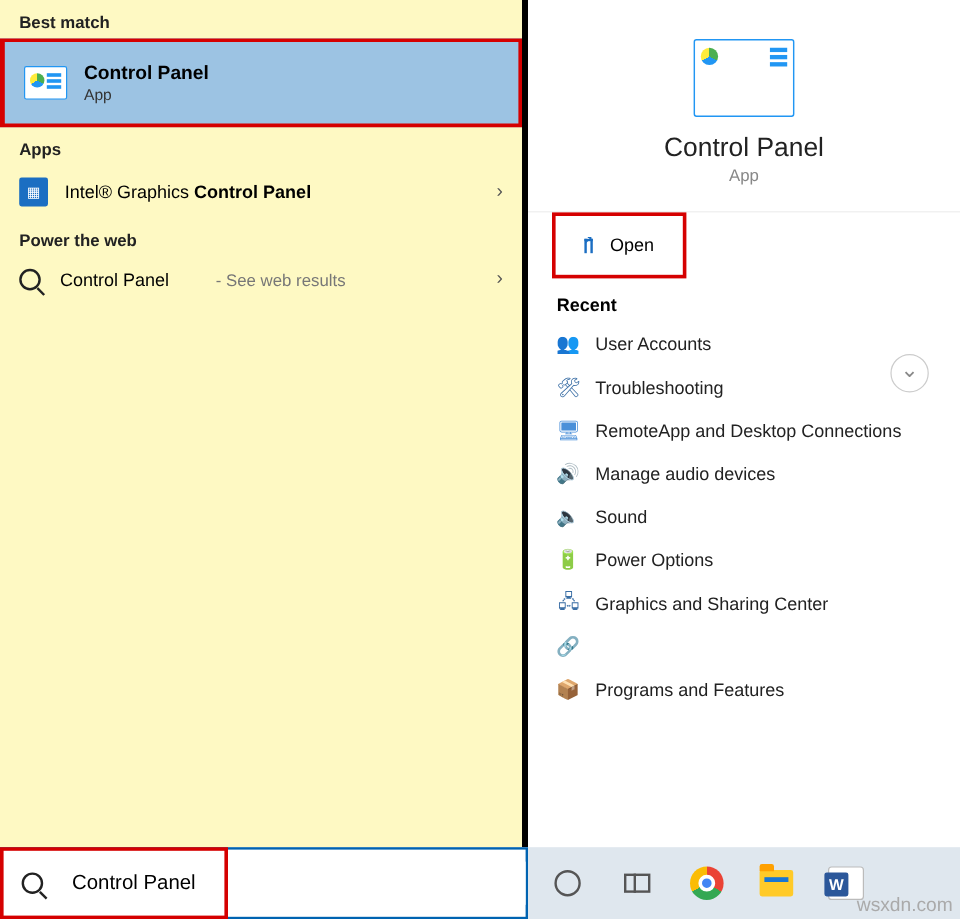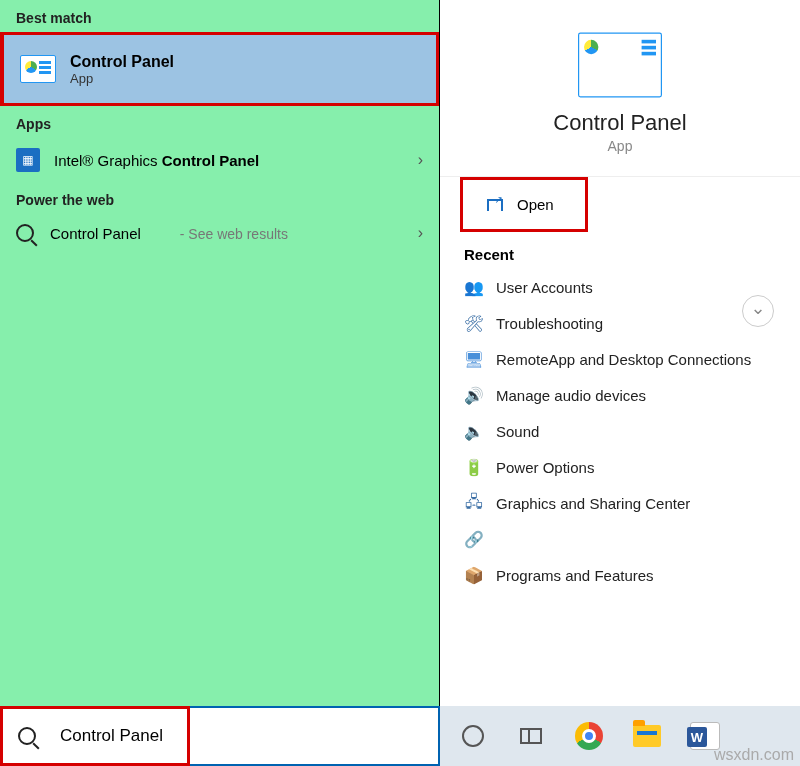--- a/index.html
+++ b/index.html
@@ -8,21 +8,21 @@
     width: 800px; height: 766px;
     background: #fff;
     overflow: hidden;
     position: relative;
     font-size: 15px;
     color: #000;
   }
 
   
   .main { display: flex; height: 706px; }
-  .left { width: 440px; background: #86efac; border-right: 1px solid #000000; }
+  .left { width: 440px; background: #fef9c3; border-right: 5px solid #000000; }
   .right { flex: 1; background: #fff; display: flex; flex-direction: column; }
 
   .section-label {
     padding: 10px 16px 6px 16px;
     font-size: 14px;
     font-weight: 600;
     color: #222;
   }
 
   .best-match {
@@ -74,21 +74,21 @@
     bottom:-4px;right:-6px;transform:rotate(45deg);
   }
   .sub { color:#777; font-size:14px;padding-left:35px; }
 
   
   .hero { display:flex;flex-direction:column;align-items:center;padding:38px 0 22px 0;border-bottom:1px solid #eee;}
   .hero .cp-icon { width:70px;height:54px;transform:scale(1.2);margin:0 0 18px 0;}
   .hero-title{font-size:22px;font-weight:400;color:#222;}
   .hero-sub{font-size:14px;color:#888;margin-top:2px;}
 
-  .open-row{display:flex;align-items:center;padding:16px 24px;border:3px solid #d50000;width:128px;margin-left:20px;}
+  .open-row{display:flex;align-items:center;padding:16px 24px;border:3px solid #d50000;width:112px;margin-left:20px;}
   .open-row .open-ic{width:16px;height:12px;border:2px solid #1b6ec2;border-bottom:none;position:relative;margin-right:14px;}
   .open-row .open-ic::after{content:"↗";position:absolute;top:-7px;right:-2px;font-size:10px;color:#1b6ec2;}
   .expand{width:32px;height:32px;border:1px solid #ccc;border-radius:50%;display:flex;align-items:center;justify-content:center;position:absolute;right:26px;top:295px;cursor:pointer;}
   .expand::after{content:"⌄";color:#888;font-size:18px;position:relative;top:-3px;}
 
   .recent-h{font-weight:700;padding:14px 24px 6px 24px;}
   .recent-list{padding:0 24px;}
   .recent-item{display:flex;align-items:center;padding:8px 0;font-size:15px;color:#222;cursor:pointer;}
   .recent-item .ic{width:20px;height:20px;margin-right:12px;display:inline-flex;align-items:center;justify-content:center;font-size:16px;}
 

